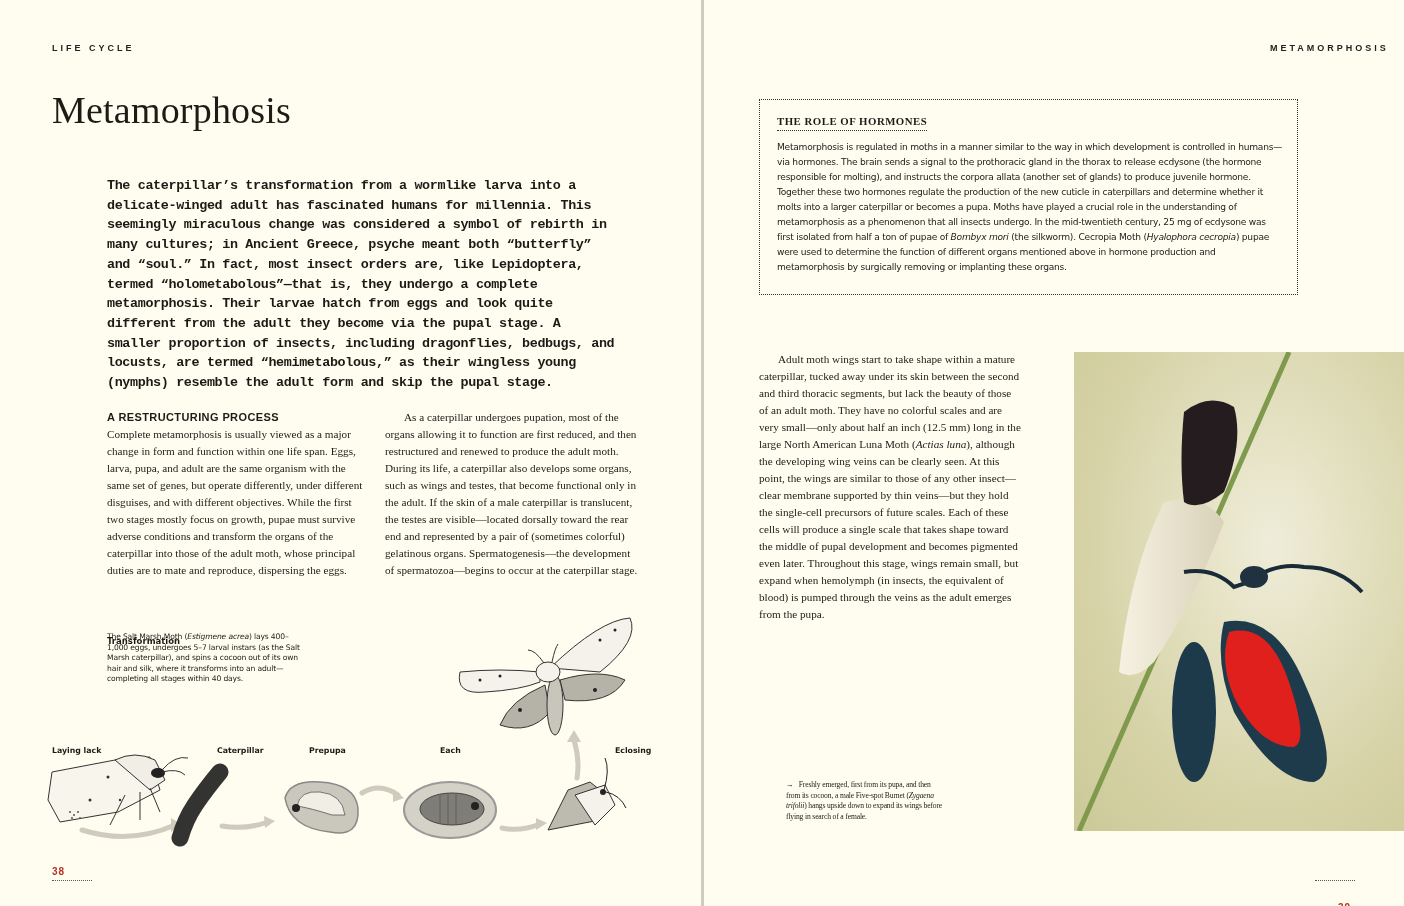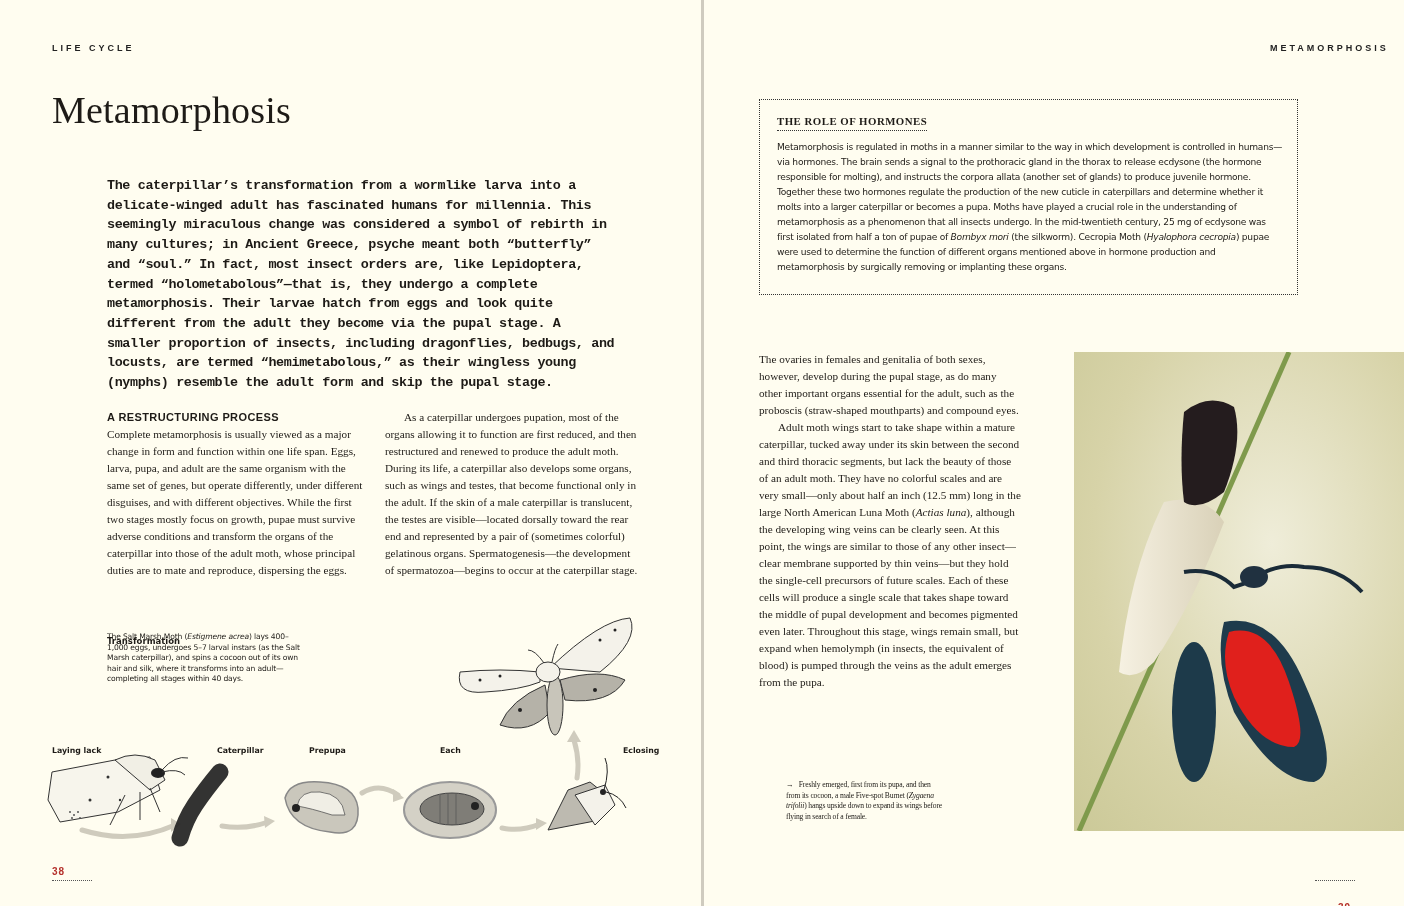--- a/index.html
+++ b/index.html
@@ -42,21 +42,21 @@
     <p class="ind">As a caterpillar undergoes pupation, most of the organs allowing it to function are first reduced, and then restructured and renewed to produce the adult moth. During its life, a caterpillar also develops some organs, such as wings and testes, that become functional only in the adult. If the skin of a male caterpillar is translucent, the testes are visible—located dorsally toward the rear end and represented by a pair of (sometimes colorful) gelatinous organs. Spermatogenesis—the development of spermatozoa—begins to occur at the caterpillar stage.</p>
   </div>
 
   <div class="cap-title">Transformation</div>
   <div class="cap-body"><span>The Salt Marsh Moth (</span><i>Estigmene acrea</i><span>) lays 400–1,000 eggs, undergoes 5–7 larval instars (as the Salt Marsh caterpillar), and spins a cocoon out of its own hair and silk, where it transforms into an adult—completing all stages within 40 days.</span></div>
 
   <div class="stage-label" style="left:52px;top:746px;">Laying lack</div>
   <div class="stage-label" style="left:217px;top:746px;">Caterpillar</div>
   <div class="stage-label" style="left:309px;top:746px;">Prepupa</div>
   <div class="stage-label" style="left:440px;top:746px;">Each</div>
-  <div class="stage-label" style="left:615px;top:746px;margin-left:8px;">Eclosing</div>
+  <div class="stage-label" style="left:615px;top:746px;">Eclosing</div>
 
   <svg class="illus" style="left:0;top:600px;" width="700" height="260" viewBox="0 600 700 260">
 
     <g fill="none" stroke="#cfcbbd" stroke-width="5" stroke-linecap="round">
       <path d="M82 830 Q130 845 175 825"></path>
       <path d="M222 826 Q245 830 268 822"></path>
       <path d="M362 793 Q380 782 398 795"></path>
       <path d="M502 828 Q520 832 540 824"></path>
       <path d="M577 778 Q580 760 574 740"></path>
     </g>
@@ -136,21 +136,20 @@
 </div>
 
 <div>
   <div class="running-head" style="left:1270px;">METAMORPHOSIS</div>
 
   <div class="sidebar-box"></div>
   <div class="sidebar-head">THE ROLE OF HORMONES</div>
   <div class="sidebar-body"><span>Metamorphosis is regulated in moths in a manner similar to the way in which development is controlled in humans—via hormones. The brain sends a signal to the prothoracic gland in the thorax to release ecdysone (the hormone responsible for molting), and instructs the corpora allata (another set of glands) to produce juvenile hormone. Together these two hormones regulate the production of the new cuticle in caterpillars and determine whether it molts into a larger caterpillar or becomes a pupa. Moths have played a crucial role in the understanding of metamorphosis as a phenomenon that all insects undergo. In the mid-twentieth century, 25 mg of ecdysone was first isolated from half a ton of pupae of </span><i>Bombyx mori</i><span> (the silkworm). Cecropia Moth (</span><i>Hyalophora cecropia</i><span>) pupae were used to determine the function of different organs mentioned above in hormone production and metamorphosis by surgically removing or implanting these organs.</span></div>
 
   <div class="col" style="left:759px;top:351px;width:262px;">
-    <p>The ovaries in females and genitalia of both sexes, however, develop during the pupal stage, as do many other important organs essential for the adult, such as the proboscis (straw-shaped mouthparts) and compound eyes.</p>
     <p class="ind"><span>Adult moth wings start to take shape within a mature caterpillar, tucked away under its skin between the second and third thoracic segments, but lack the beauty of those of an adult moth. They have no colorful scales and are very small—only about half an inch (12.5 mm) long in the large North American Luna Moth (</span><i>Actias luna</i><span>), although the developing wing veins can be clearly seen. At this point, the wings are similar to those of any other insect—clear membrane supported by thin veins—but they hold the single-cell precursors of future scales. Each of these cells will produce a single scale that takes shape toward the middle of pupal development and becomes pigmented even later. Throughout this stage, wings remain small, but expand when hemolymph (in insects, the equivalent of blood) is pumped through the veins as the adult emerges from the pupa.</span></p>
   </div>
 
   <div class="photo">
     <svg width="330" height="479" viewBox="0 0 330 479">
       <defs>
         <radialGradient id="bg" cx="0.6" cy="0.4" r="0.9">
           <stop offset="0" stop-color="#efedd9"></stop>
           <stop offset="0.6" stop-color="#d7d3a8"></stop>
           <stop offset="1" stop-color="#c9c795"></stop>

